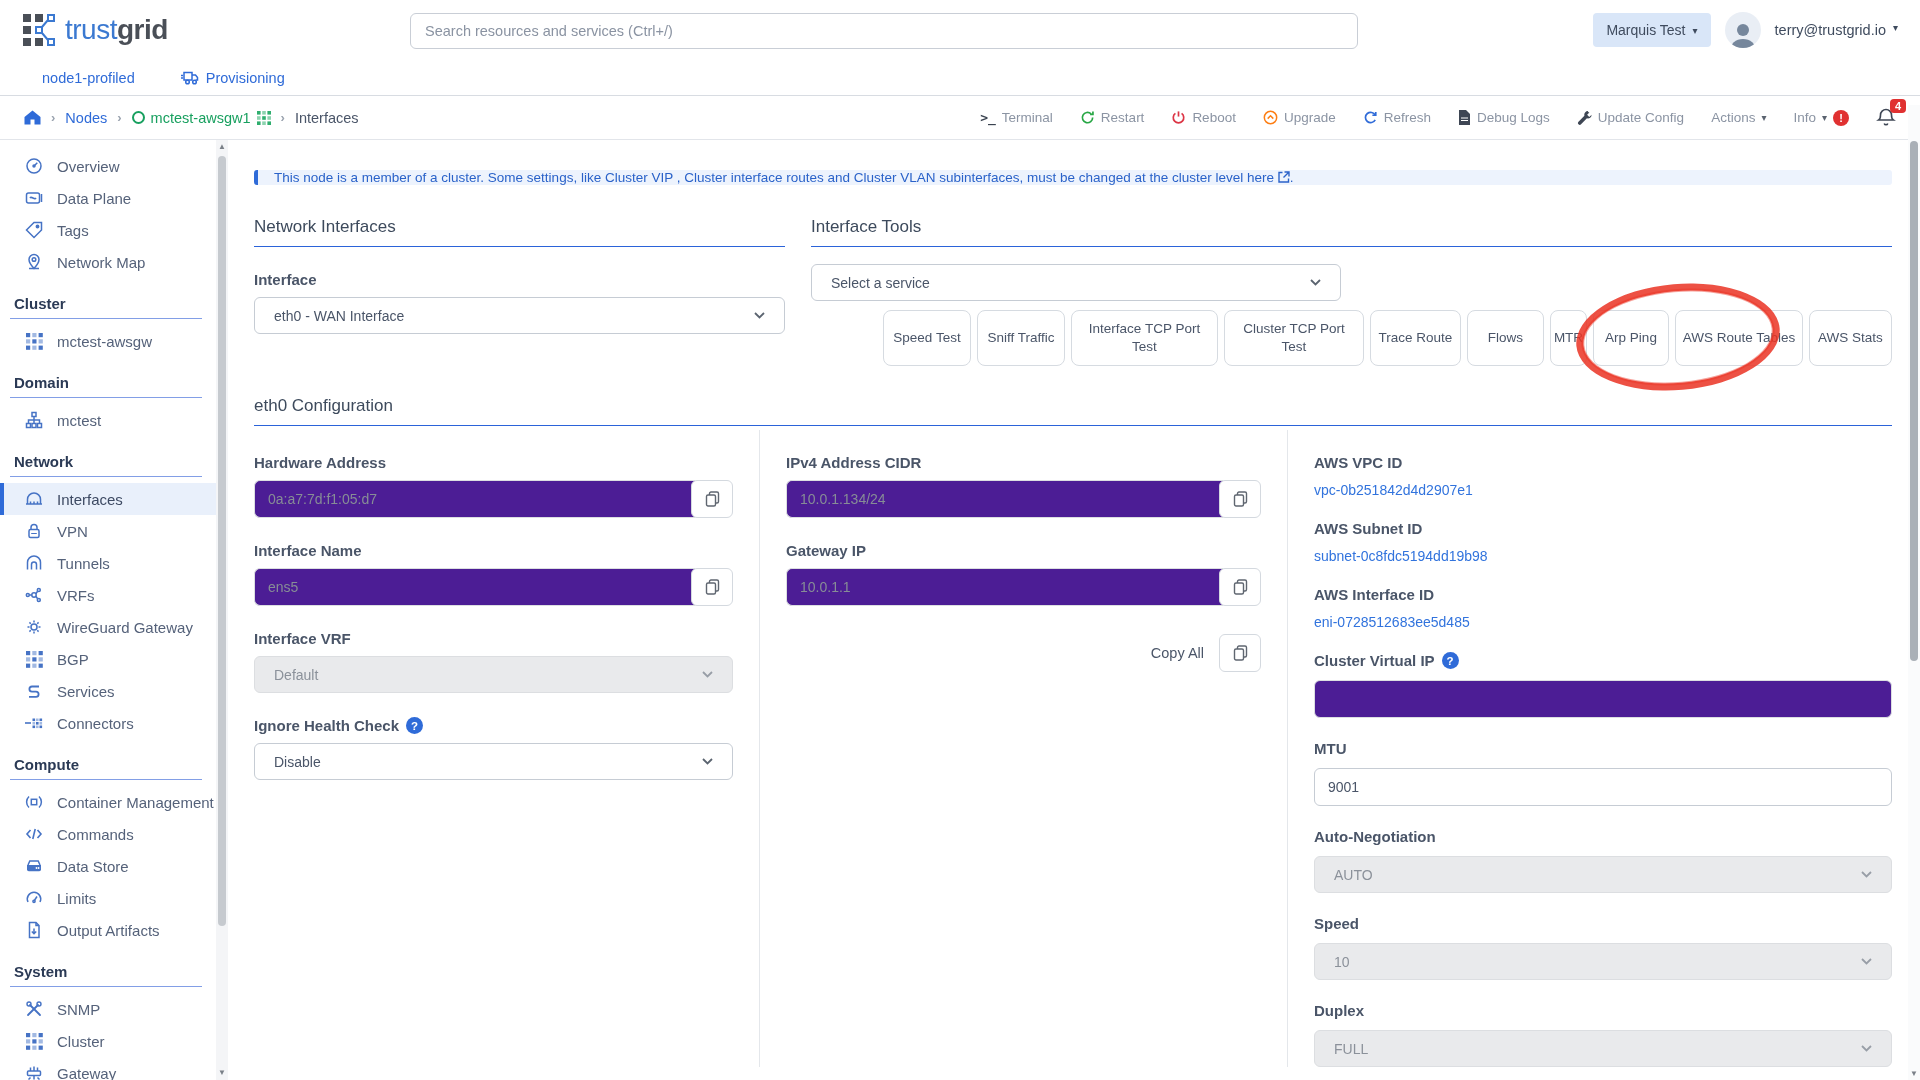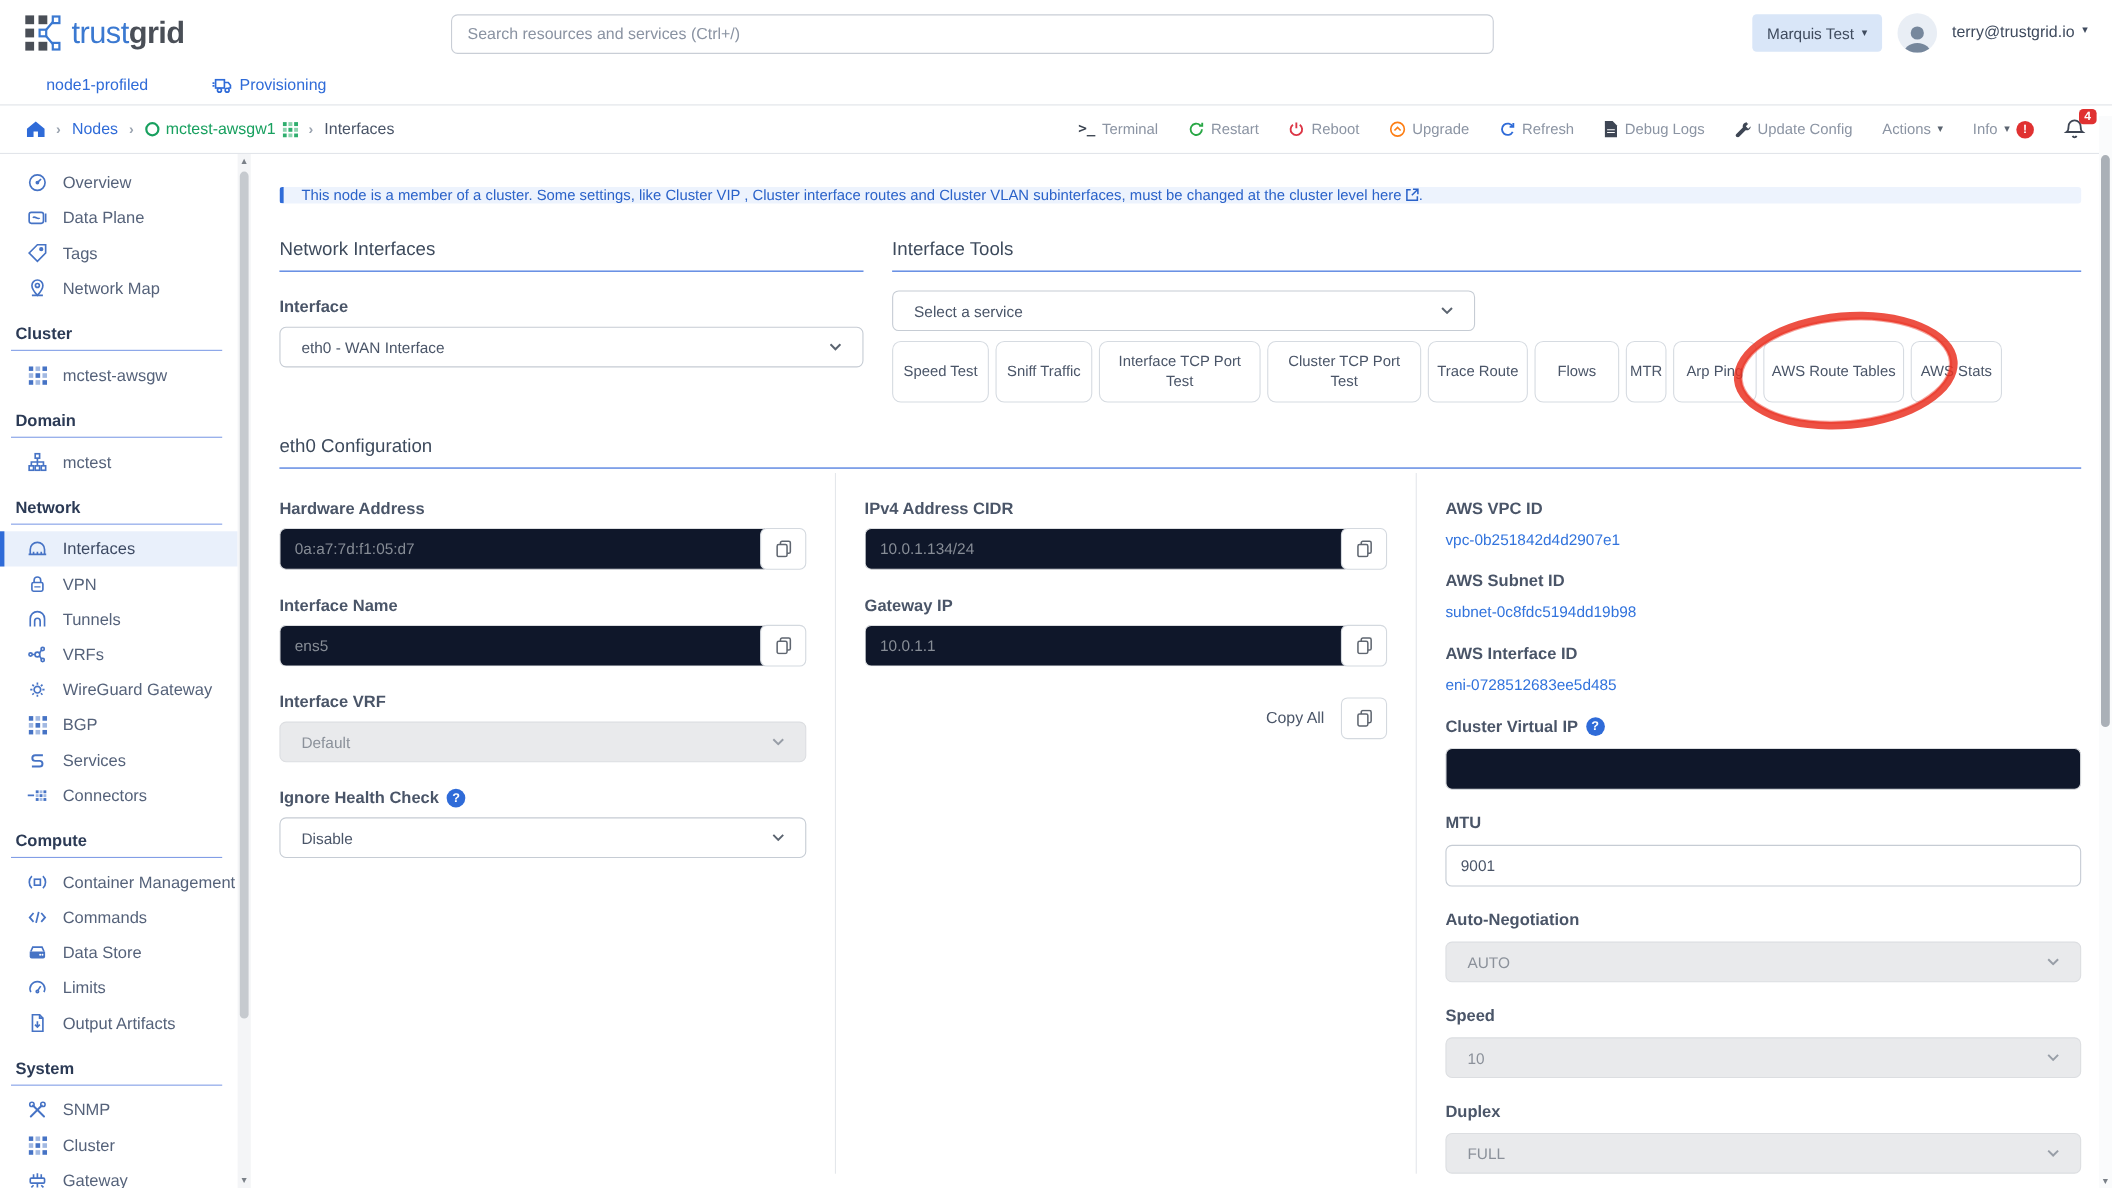--- a/index.html
+++ b/index.html
@@ -19,21 +19,21 @@
   .search-input::placeholder { color:#8a93a2; }
   .top-right { margin-left:auto; display:flex; align-items:center; gap:14px; }
   .org-btn { background:#d9e6f8; border:none; border-radius:4px; padding:9px 13px;
     font-size:14px; color:#3f4b5e; font-family:inherit; display:flex; align-items:center; gap:7px; cursor:pointer; }
   .caret { font-size:10px; color:#3f4b5e; }
   .avatar { width:36px; height:36px; border-radius:50%; background:#e9eef5; overflow:hidden;
     display:flex; align-items:flex-end; justify-content:center; }
   .user-email { font-size:14.5px; color:#3f4b5e; display:flex; gap:7px; cursor:pointer; }
 
   
-  .subnav { height:36px; display:flex; align-items:center; gap:58px; padding-left:42px;
+  .subnav { height:36px; display:flex; align-items:center; gap:46px; padding-left:42px;
     border-bottom:1px solid #d8dce2; background:#fff; }
   .subnav-link { color:#2f6bd8; font-size:14.5px; display:flex; align-items:center; gap:7px; cursor:pointer; }
 
   
   .toolbar { height:44px; display:flex; align-items:center; padding:0 24px; border-bottom:1px solid #e2e5ea; background:#fff; }
   .crumbs { display:flex; align-items:center; gap:10px; font-size:14.5px; }
   .crumb-sep { color:#9aa3af; font-weight:700; font-size:13px; }
   .crumb-link { color:#2f6bd8; cursor:pointer; }
   .crumb-node { color:#18a05f; cursor:pointer; display:flex; align-items:center; gap:6px; }
   .crumb-current { color:#4a5568; }
@@ -73,41 +73,41 @@
   .top-grid { display:grid; grid-template-columns:531px 1fr; column-gap:26px; margin-top:32px; }
   .field-label { font-size:15px; font-weight:700; color:#4a5568; margin-bottom:9px; display:flex; align-items:center; gap:7px; }
   .selectbox { height:37px; border:1px solid #c6ccd4; border-radius:6px; background:#fff;
     display:flex; align-items:center; padding:0 19px; font-size:14px; color:#4a5568; cursor:pointer; }
   .selectbox .sel-text { flex:1; }
   .selectbox.disabled { background:#e9eaec; border-color:#dcdee1; color:#8b919a; cursor:default; }
   .chev { color:#5b6470; }
   .selectbox.disabled .chev { color:#989ea7; }
 
   .tools-select { width:530px; margin-top:17px; }
-  .tools-row { position:relative; display:flex; gap:6px; margin-top:9px; }
+  .tools-row { position:relative; display:flex; gap:6px; margin-top:9px;justify-content:flex-end; }
   .tool-btn { border:1px solid #d6dbe1; border-radius:8px; background:#fff; min-height:56px;
     display:flex; align-items:center; justify-content:center; text-align:center;
     font-size:13.5px; color:#4a5568; line-height:1.3; padding:4px 6px; cursor:pointer; font-family:inherit; }
   .tools-row .tool-btn:nth-child(1){width:88px} .tools-row .tool-btn:nth-child(2){width:88px}
   .tools-row .tool-btn:nth-child(3){width:147px} .tools-row .tool-btn:nth-child(4){width:140px}
   .tools-row .tool-btn:nth-child(5){width:91px} .tools-row .tool-btn:nth-child(6){width:77px}
   .tools-row .tool-btn:nth-child(7){width:37px} .tools-row .tool-btn:nth-child(8){width:76px}
   .tools-row .tool-btn:nth-child(9){width:128px} .tools-row .tool-btn:nth-child(10){width:83px}
   .annot-ellipse { position:absolute; left:765px; top:-26px; width:204px; height:106px;
     border:7px solid rgba(234,51,35,.85); border-radius:50%; transform:rotate(-5deg); pointer-events:none; }
   .annot-ellipse::after { content:""; position:absolute; inset:-2px; border:3px solid rgba(234,51,35,.45); border-radius:50%; }
 
   .config { margin-top:30px; }
   .config-grid { display:grid; grid-template-columns:506px 528px 1fr; margin-top:4px; }
   .ccol1 { padding-right:26px; border-right:1px solid #e4e7eb; }
   .ccol2 { padding:0 26px; border-right:1px solid #e4e7eb; }
   .ccol3 { padding-left:26px; }
   .field { margin-top:24px; }
   .igroup { display:flex; }
-  .text-input { flex:1; height:38px; border:1px solid #dcdee1; background:#0f172a; border-radius:6px;
+  .text-input { flex:1; height:38px; border:1px solid #dcdee1; background:#4c1d95; border-radius:6px;
     display:flex; align-items:center; padding:0 13px; font-size:14px; color:#878d96; }
   .igroup .text-input { border-radius:6px 0 0 6px; border-right:none; }
   .copy-btn { width:42px; height:38px; background:#fff; border:1px solid #d4d9df; border-radius:6px;
     display:flex; align-items:center; justify-content:center; cursor:pointer; margin-left:-4px; }
   .copyall-row { display:flex; justify-content:flex-end; align-items:center; gap:15px; margin-top:28px; }
   .copyall-label { font-size:14.5px; color:#4a5568; }
   .link-val { font-size:14px; color:#3173dd; cursor:pointer; margin-bottom:2px; }
   .ccol3 .field-label { margin-bottom:11px; }
   .ccol3 .field { margin-top:22px; }
   .white-input { width:100%; height:38px; border:1px solid #c6ccd4; border-radius:6px;

